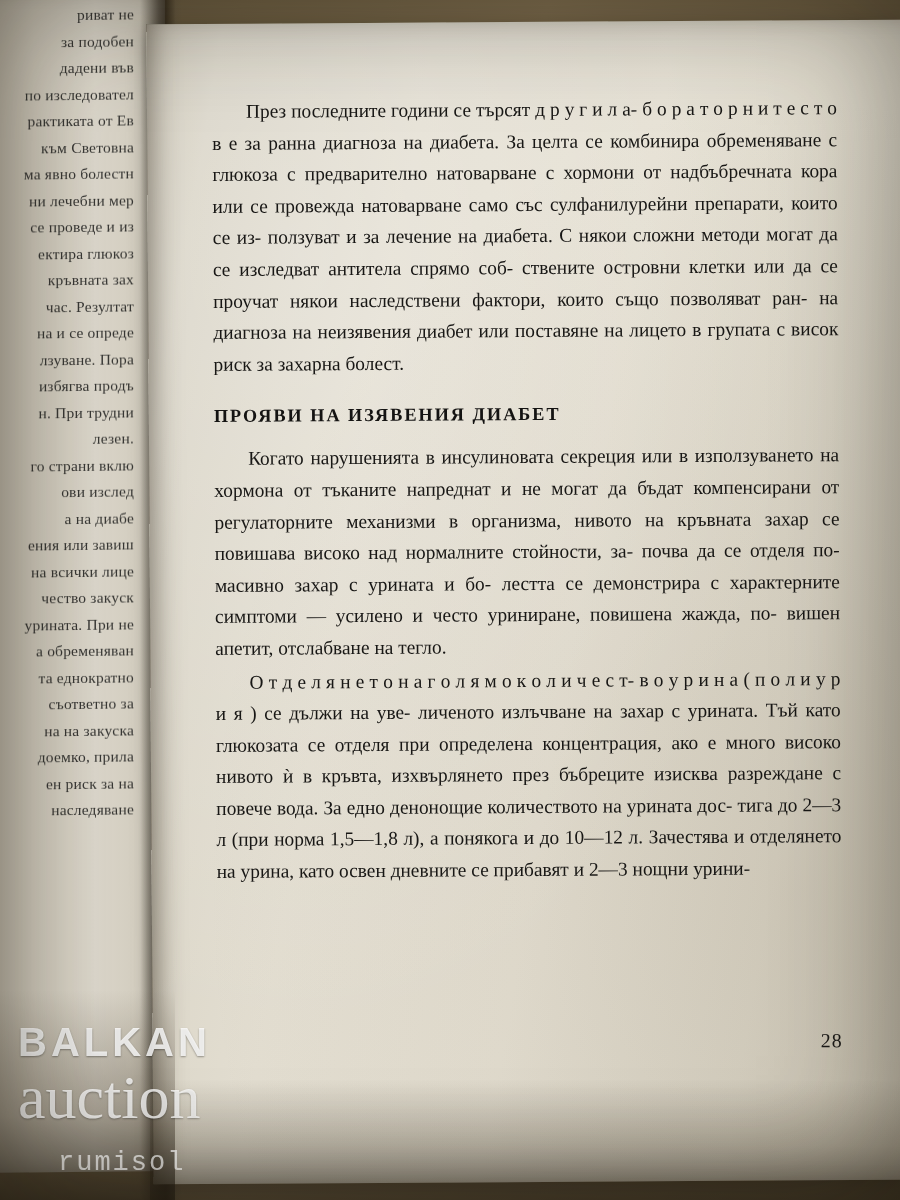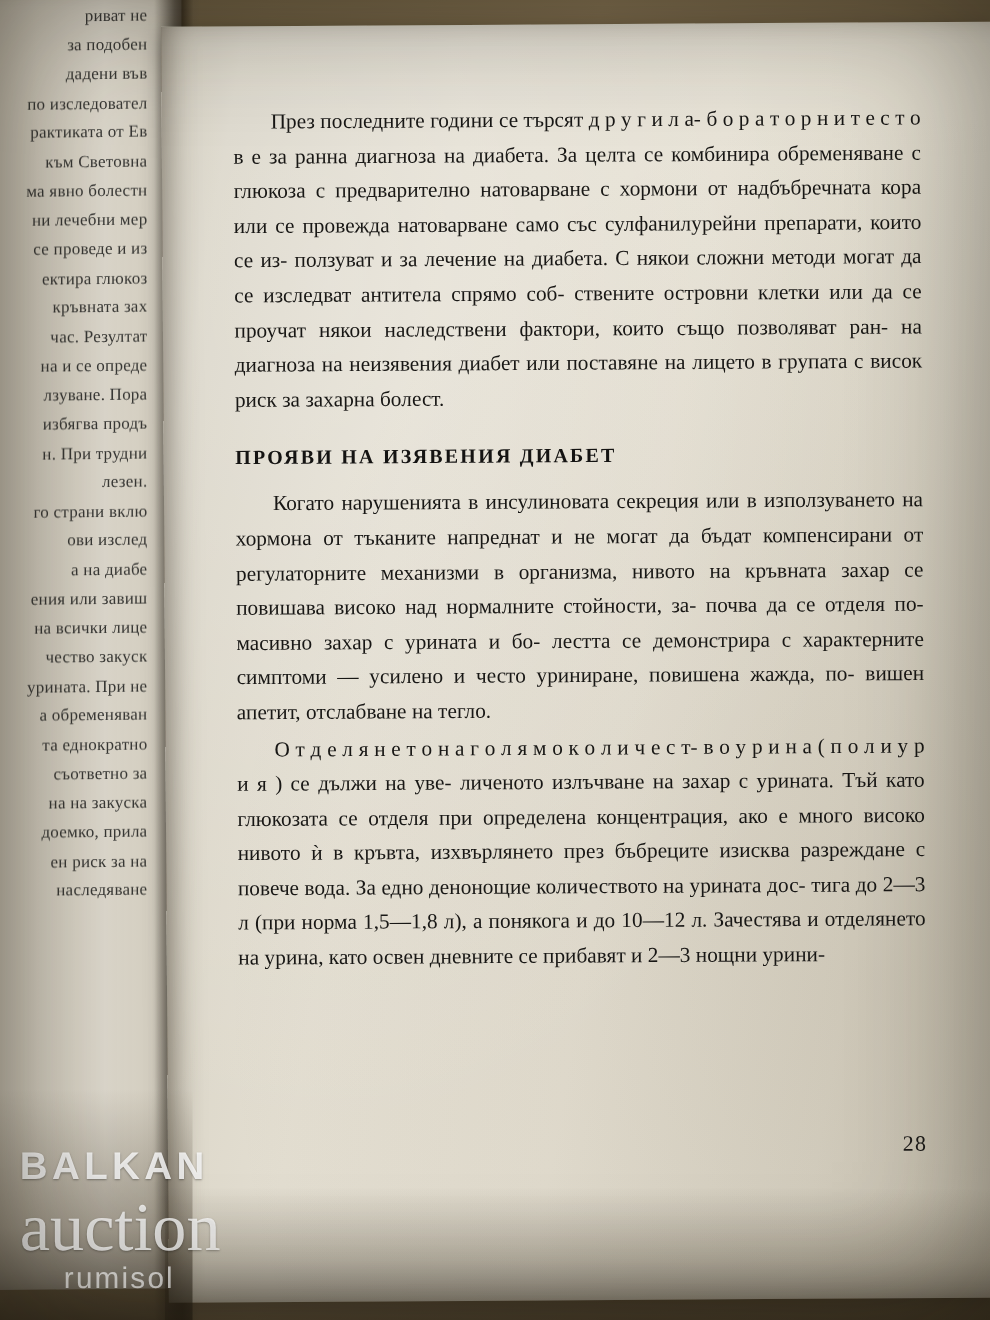--- a/index.html
+++ b/index.html
@@ -137,40 +137,40 @@
     position: absolute;
     left: 18px;
     bottom: 22px;
     width: 430px;
     pointer-events: none;
     user-select: none;
   }
   .wm-line1 {
     font-family: "Liberation Sans", sans-serif;
     font-weight: bold;
-    font-size: 35px;
+    font-size: 40px;
     letter-spacing: 4px;
     color: rgba(255,255,255,0.82);
     text-shadow: 0 1px 2px rgba(0,0,0,0.35);
     line-height: 44px;
   }
   .wm-line2 {
     font-family: "Liberation Serif", serif;
     font-size: 62px;
     color: rgba(255,255,255,0.78);
     line-height: 62px;
     margin-top: 2px;
     text-shadow: 0 1px 2px rgba(0,0,0,0.3);
   }
   .wm-line3 {
-    font-family: Liberation Sans, sans-serif;
+    font-family: Liberation Mono, monospace;
     font-size: 27px;
     letter-spacing: 2px;
     color: rgba(255,255,255,0.72);
-    margin-top: 0;
+    margin-top: 20px;
     margin-left: 40px;
   }
   .vignette {
     position: absolute;
     inset: 0;
     pointer-events: none;
     box-shadow: inset 0 0 120px rgba(25,20,12,0.45);
   }
 </style>
 </head>

